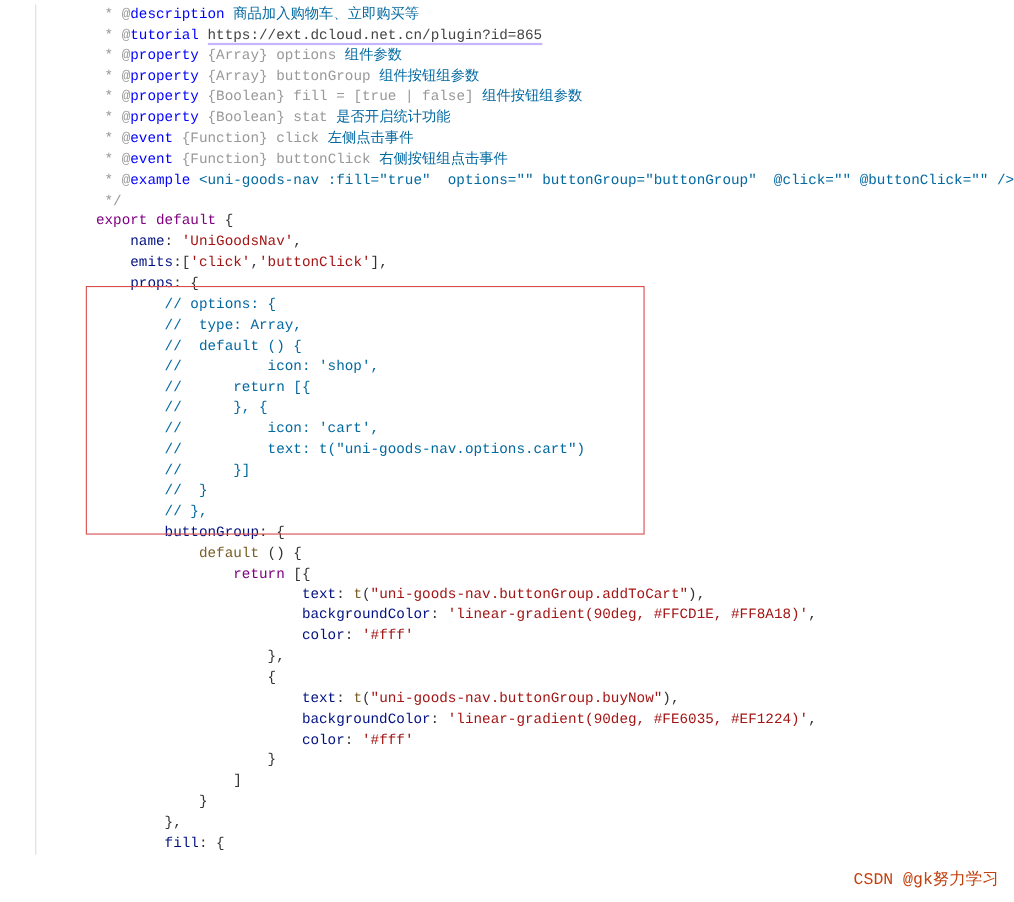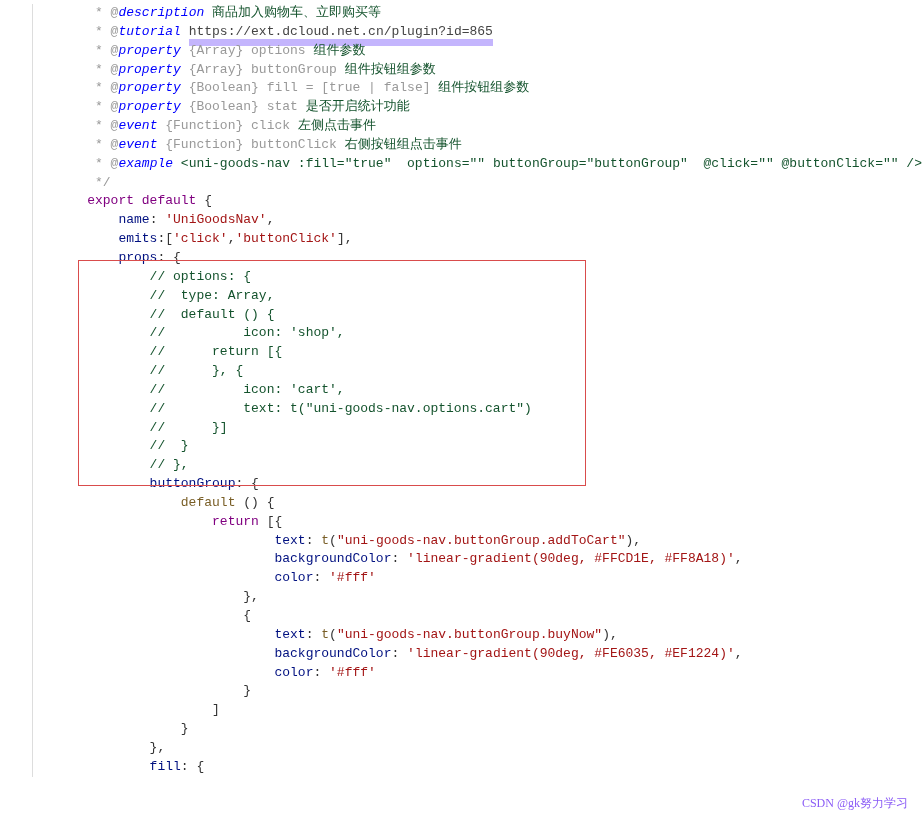--- a/index.html
+++ b/index.html
@@ -22,35 +22,35 @@
     .highlight-box {
       position: absolute;
       border: 1px solid #d94c4c;
       left: 78px;
       top: 256px;
       width: 508px;
       height: 226px;
       pointer-events: none;
     }
     .comment { color: #999; }
-    .comment-green { color: #14532d; }
+    .comment-green { color: #0369a1; }
     .keyword { color: #800080; }
-    .keyword-blue { color: #0000ff; font-style: italic; }
+    .keyword-blue { color: #0000ff; }
     .string { color: #a31515; }
     .func { color: #795e26; }
     .prop { color: #001080; }
     .type-word { color: #267f99; }
-    .link { color: #444; border-bottom: 7px solid #c4b5fd; }
+    .link { color: #444; border-bottom: 2px solid #c4b5fd; }
     .watermark {
       position: fixed;
       bottom: 8px;
       right: 14px;
-      color: #8b5cf6;
-      font-size: 12px;
-      font-family: Liberation Serif, serif;
+      color: #c2410c;
+      font-size: 15px;
+      font-family: Liberation Mono, monospace;
       pointer-events: none;
     }
     .gutter-line {
       position: absolute;
       left: 32px;
       top: 0;
       bottom: 0;
       width: 1px;
       background: #ddd;
     }

